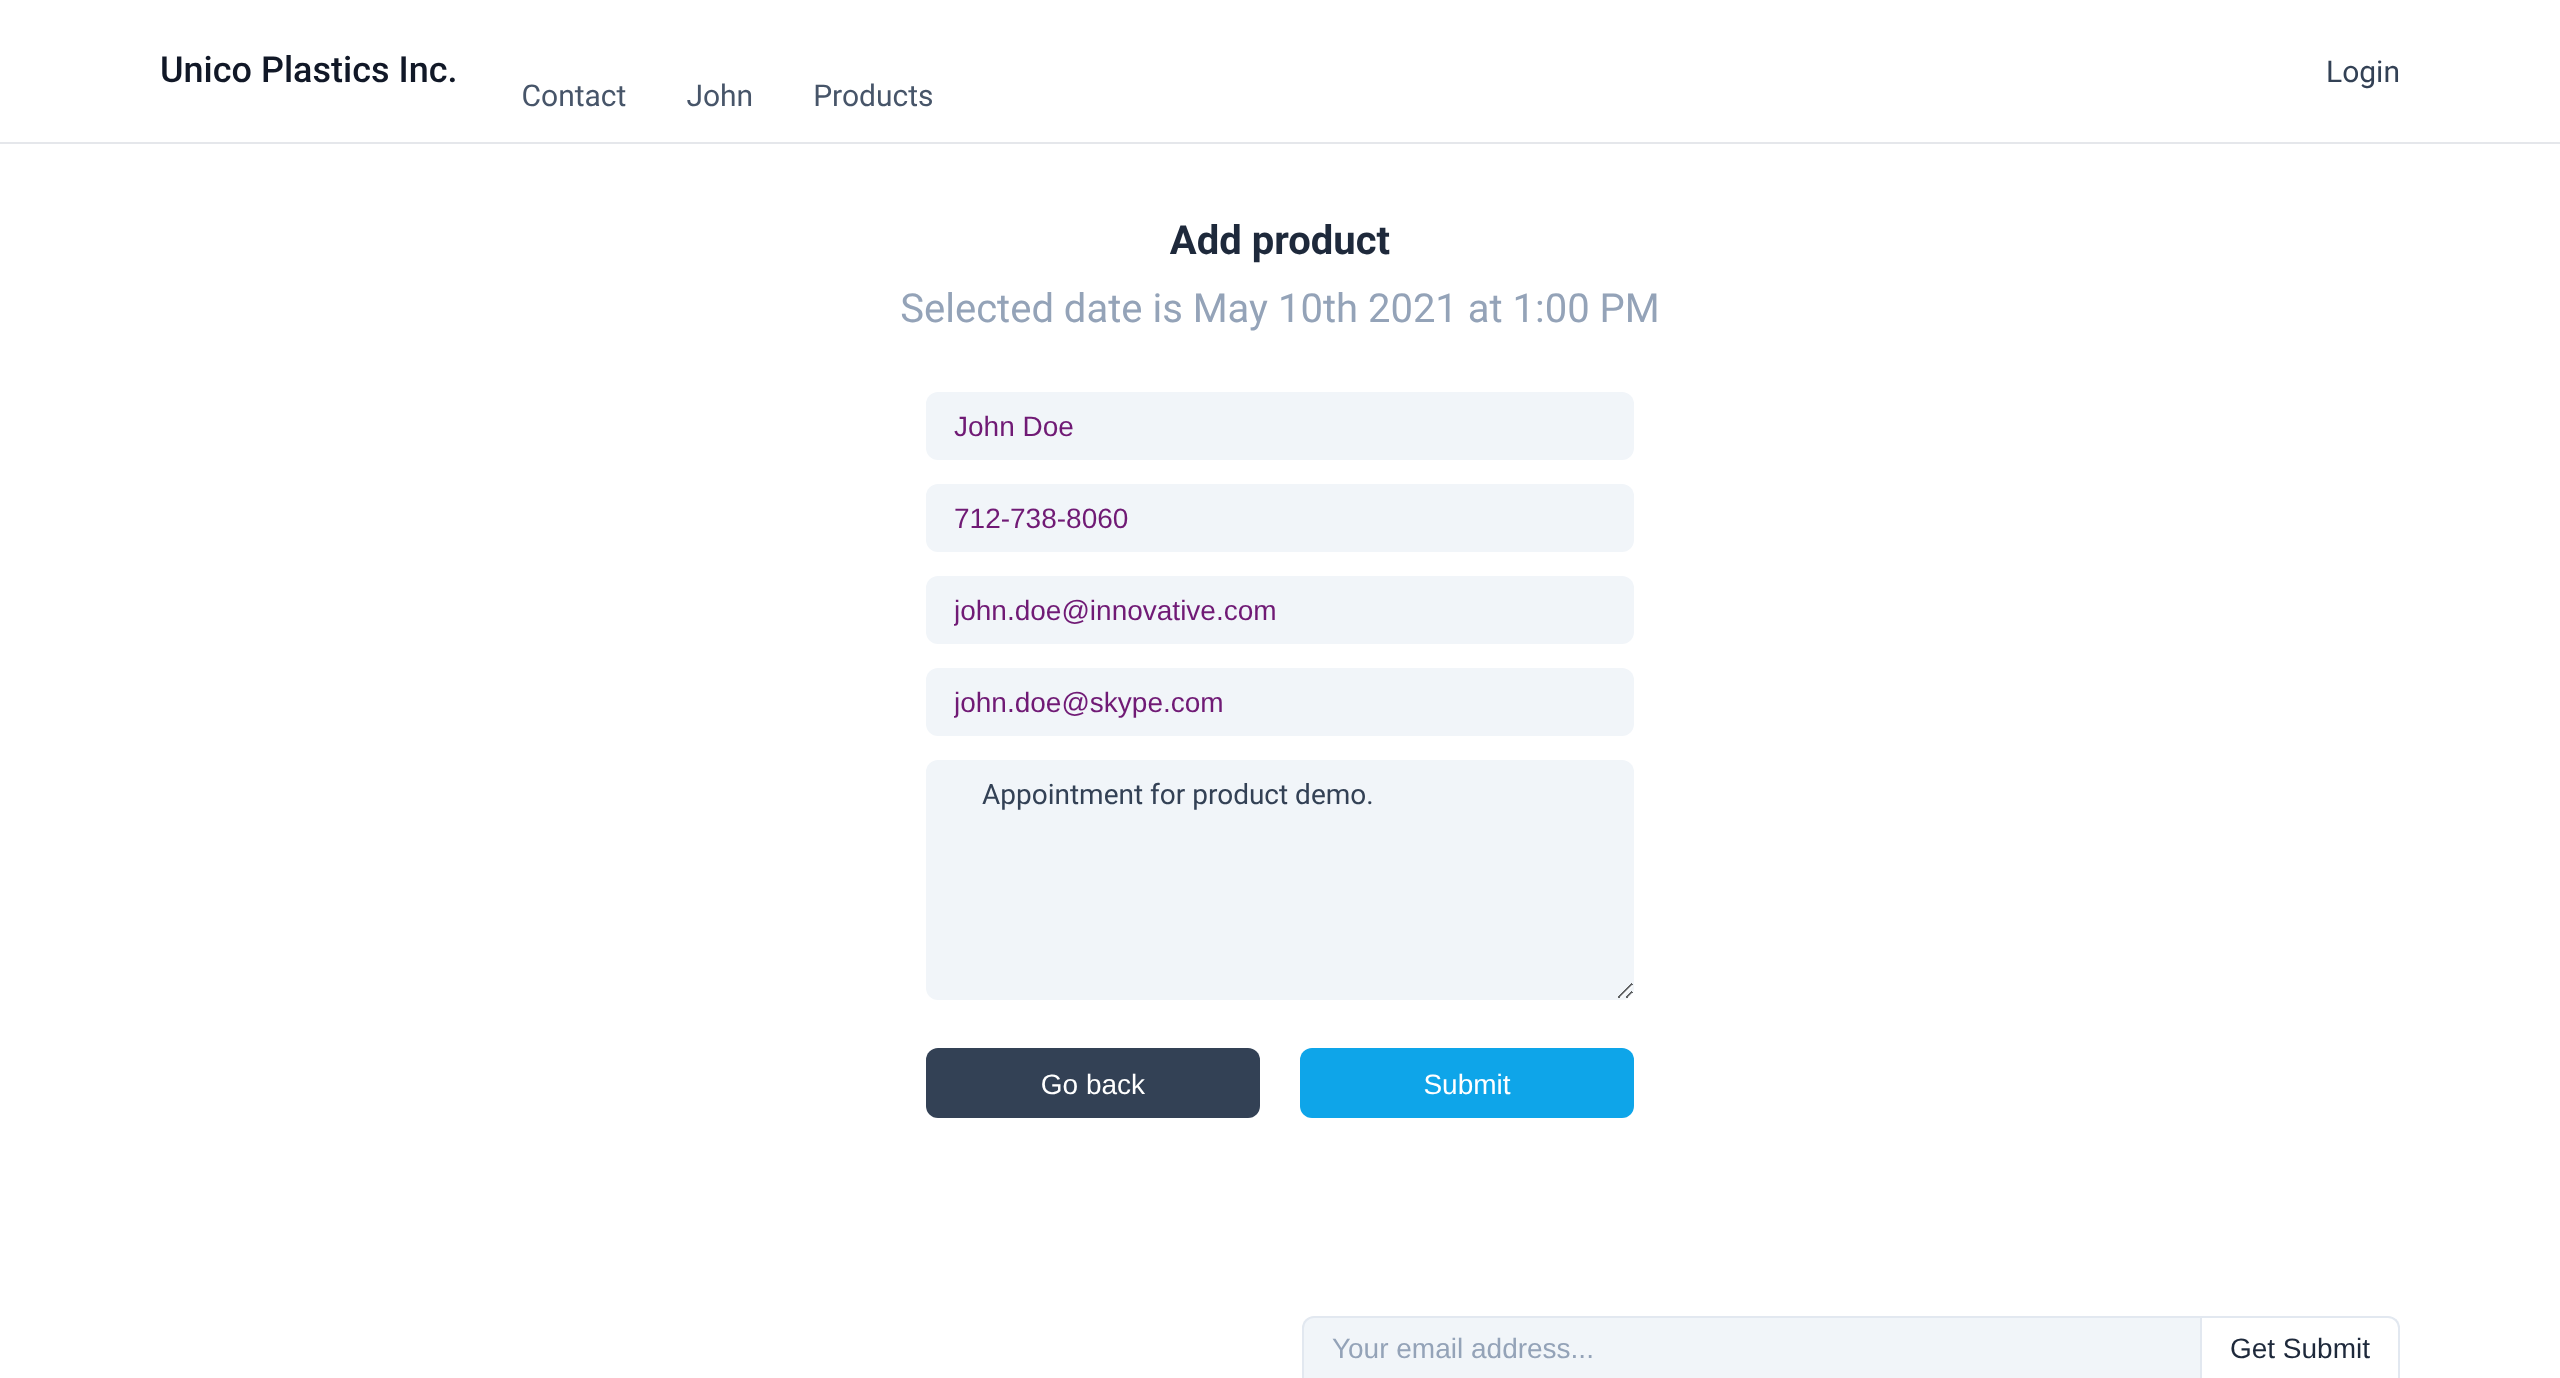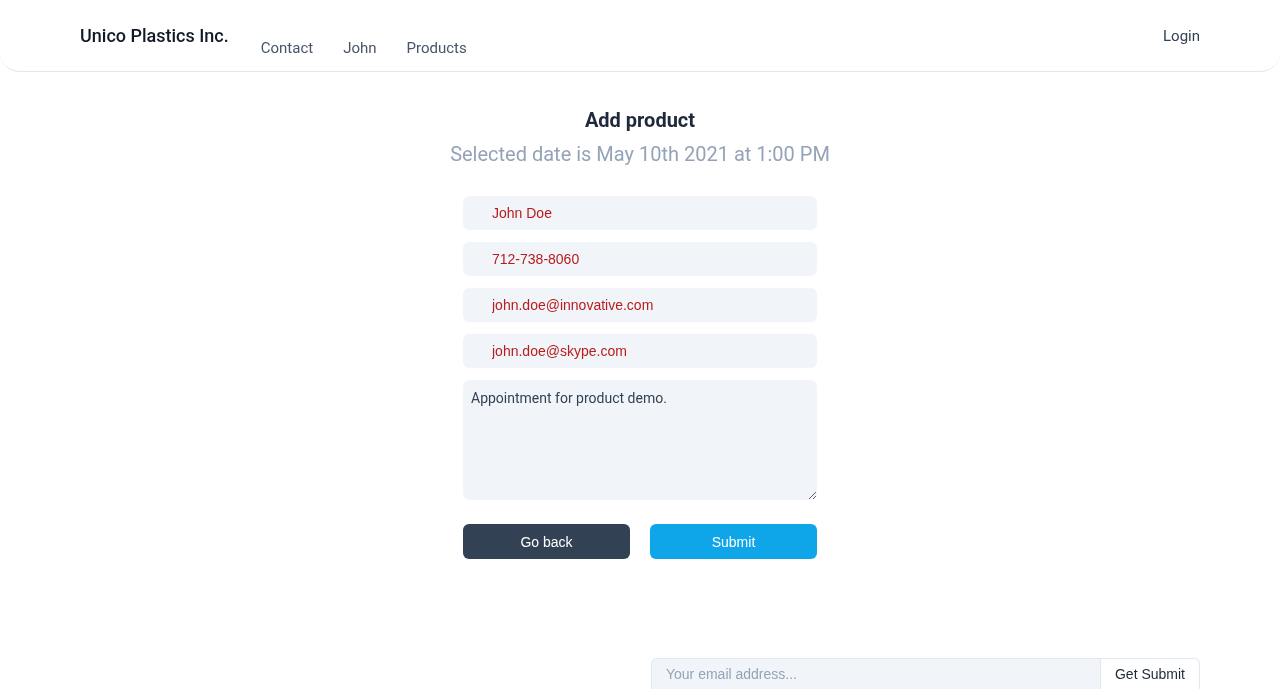--- a/index.html
+++ b/index.html
@@ -14,21 +14,20 @@
       width: 1280px;
       height: 689px;
       position: relative;
     }
     .header {
       display: flex;
       align-items: center;
       padding: 0 80px;
       height: 72px;
       border-bottom: 1px solid #e5e7eb;
-      border-radius: 20px;
     }
     .brand {
       font-size: 18px;
       font-weight: 500;
       color: #111827;
       margin-right: 32px;
     }
     .nav {
       display: flex;
       gap: 30px;
@@ -67,35 +66,35 @@
       display: flex;
       flex-direction: column;
       gap: 12px;
     }
     .input {
       width: 100%;
       height: 34px;
       background: #f1f5f9;
       border: none;
       border-radius: 6px;
-      padding: 0 29px;
+      padding: 0 14px;
       font-size: 14px;
-      color: #b91c1c;
+      color: #701a75;
       outline: none;
     }
     .input::placeholder {
       color: #64748b;
     }
     .textarea {
       width: 100%;
       height: 120px;
       background: #f1f5f9;
       border: none;
       border-radius: 6px;
-      padding: 10px 8px;
+      padding: 10px 28px;
       font-size: 14px;
       color: #334155;
       font-family: inherit;
       outline: none;
       resize: both;
     }
     .button-row {
       display: flex;
       gap: 20px;
       margin-top: 12px;

